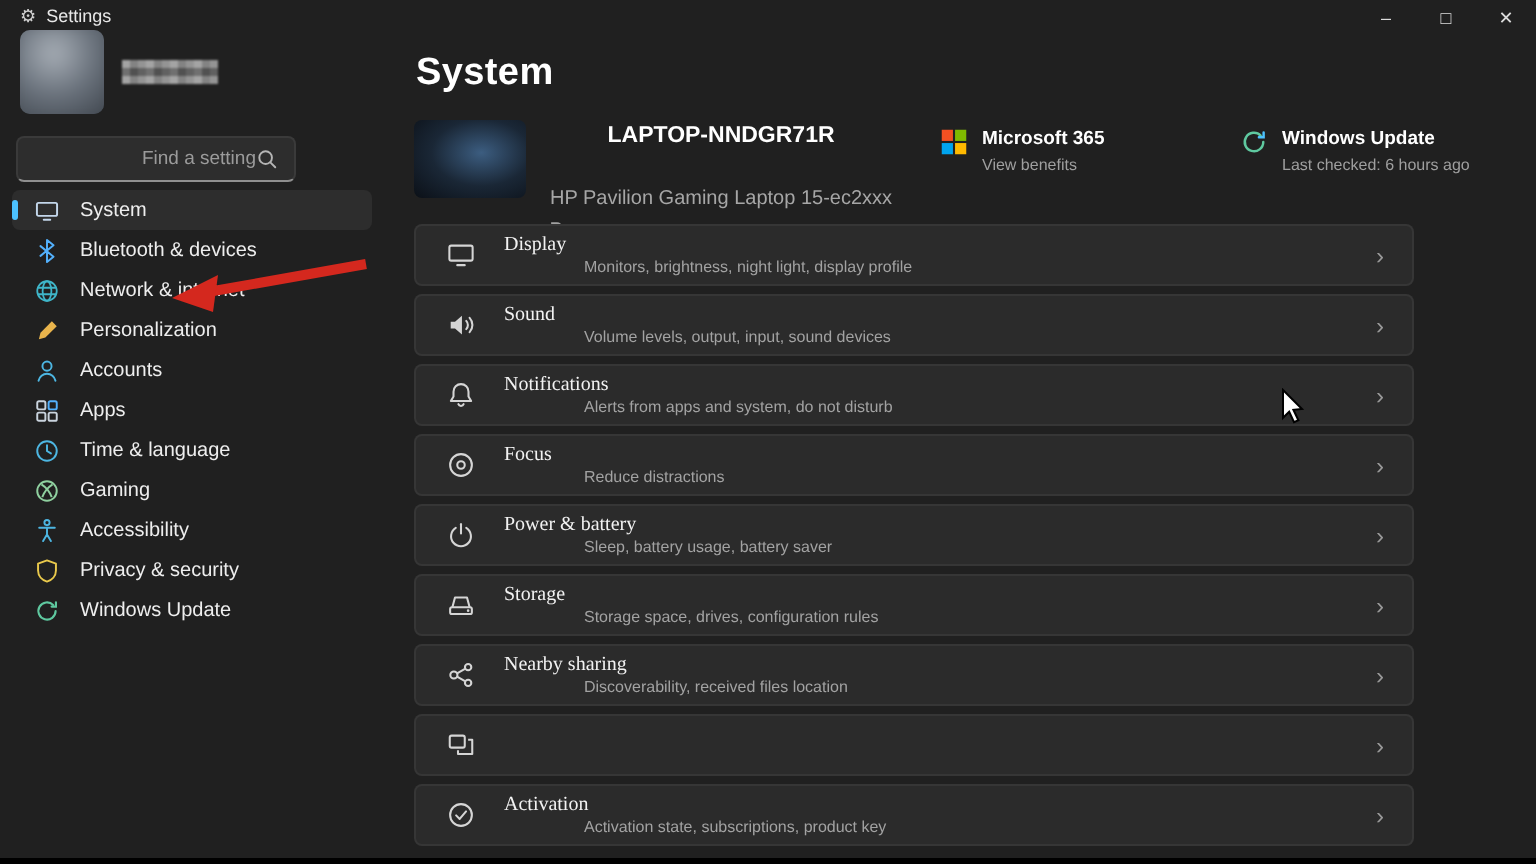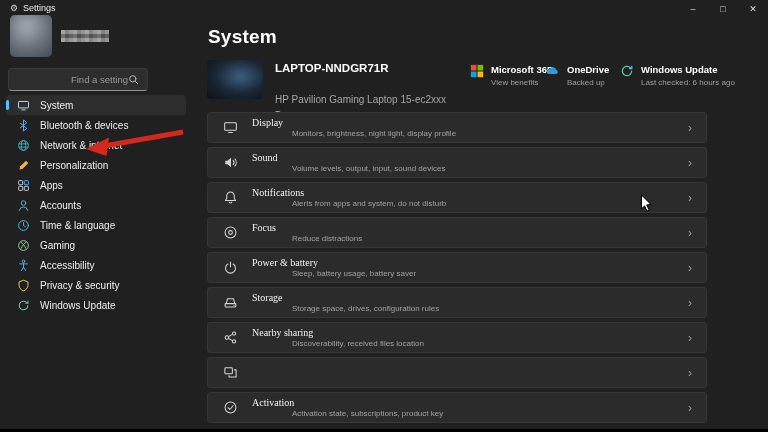--- a/index.html
+++ b/index.html
@@ -33,21 +33,21 @@
     padding:0 10px; font-size:10px; color:#eee; position:relative; cursor:default; }
   .nav-item.selected { background:#2d2d2d; }
   .nav-item.selected::before { content:""; position:absolute; left:0; top:5px; width:3px; height:10px;
     border-radius:2px; background:#4cc2ff; }
   .nav-icon { width:14px; height:14px; display:flex; align-items:center; justify-content:center; }
   
   .page-title { position:absolute; left:208px; top:26px; font-size:19px; font-weight:700; letter-spacing:.2px; }
   .device-card { position:absolute; left:207px; top:60px; display:flex; gap:12px; }
   .thumb { width:56px; height:39px; border-radius:4px;
     background:radial-gradient(ellipse at 60% 42%, #3c5d80 0%, #1a2736 52%, #0b1017 100%); }
-  .dev-name { font-size:11.5px; font-weight:700; margin-top:2px; }
+  .dev-name { font-size:11.5px; font-weight:700; margin-top:2px;text-align:center; }
   .dev-model { font-size:10px; color:#a6a6a6; margin-top:20px; }
   .dev-rename { font-size:8.5px; color:#a0a0a0; margin-top:4px;font-weight:bold; }
   .status-item { position:absolute; top:64px; display:flex; gap:7px; align-items:flex-start; }
   .st-title { font-size:9.5px; font-weight:700; }
   .st-sub { font-size:8px; color:#9f9f9f; margin-top:3px; }
   .rows { position:absolute; left:207px; top:112px; width:500px; display:flex; flex-direction:column; gap:4px; }
   .row { height:31px; background:#2b2b2b; border:1px solid rgba(255,255,255,.055); border-radius:4px;
     display:flex; align-items:center; gap:14px; padding:0 14px; cursor:default; }
   .row-icon { width:16px; height:16px; display:flex; align-items:center; justify-content:center; }
   .row-text { display:flex; flex-direction:column; }
@@ -123,37 +123,37 @@
     <div class="nav-item">
       <span class="nav-icon">
           <svg width="13" height="13" viewBox="0 0 16 16">
             <path d="M3 13l1-4 7-7 3 3-7 7z" fill="#e9b44c"></path>
           </svg>
         </span>
       <span>Personalization</span>
     </div>
     <div class="nav-item">
       <span class="nav-icon">
+          <svg width="13" height="13" viewBox="0 0 16 16" fill="none" stroke="#4db6e2" stroke-width="1.2" stroke-linecap="round">
+            <circle cx="8" cy="5" r="2.8"></circle>
+            <path d="M2.8 14a5.3 5.3 0 0 1 10.4 0"></path>
+          </svg>
+        </span>
+      <span>Accounts</span>
+    </div>
+    <div class="nav-item">
+      <span class="nav-icon">
           <svg width="13" height="13" viewBox="0 0 16 16" fill="none" stroke="#c9d3dd" stroke-width="1.2">
             <rect x="2" y="2" width="5" height="5" rx="1"></rect>
             <rect x="9" y="2" width="5" height="5" rx="1" stroke="#53b1fd"></rect>
             <rect x="2" y="9" width="5" height="5" rx="1"></rect>
             <rect x="9" y="9" width="5" height="5" rx="1"></rect>
           </svg>
         </span>
       <span>Apps</span>
-    </div>
-    <div class="nav-item">
-      <span class="nav-icon">
-          <svg width="13" height="13" viewBox="0 0 16 16" fill="none" stroke="#4db6e2" stroke-width="1.2" stroke-linecap="round">
-            <circle cx="8" cy="5" r="2.8"></circle>
-            <path d="M2.8 14a5.3 5.3 0 0 1 10.4 0"></path>
-          </svg>
-        </span>
-      <span>Accounts</span>
     </div>
     <div class="nav-item">
       <span class="nav-icon">
           <svg width="13" height="13" viewBox="0 0 16 16" fill="none" stroke="#4db6e2" stroke-width="1.2" stroke-linecap="round">
             <circle cx="8" cy="8" r="6"></circle>
             <path d="M8 4.5V8l2.4 1.5"></path>
           </svg>
         </span>
       <span>Time &amp; language</span>
     </div>
@@ -212,31 +212,20 @@
           <rect x="8.6" y="1" width="6.4" height="6.4" fill="#7fba00"></rect>
           <rect x="1" y="8.6" width="6.4" height="6.4" fill="#00a4ef"></rect>
           <rect x="8.6" y="8.6" width="6.4" height="6.4" fill="#ffb900"></rect>
         </svg>
       </span>
     <span>
       <div class="st-title">Microsoft 365</div>
       <div class="st-sub">View benefits</div>
     </span>
   </div>
-  <div class="status-item" style="left:545px;">
-    <span>
-        <svg width="15" height="14" viewBox="0 0 16 16">
-          <path d="M4.2 11.5h7.7a2.3 2.3 0 0 0 .4-4.55A3.9 3.9 0 0 0 5 5.6a2.95 2.95 0 0 0-.8 5.9z" fill="#2f9bdf"></path>
-        </svg>
-      </span>
-    <span>
-      <div class="st-title">OneDrive</div>
-      <div class="st-sub">Backed up</div>
-    </span>
-  </div>
   <div class="status-item" style="left:620px;">
     <span>
         <svg width="14" height="14" viewBox="0 0 16 16" fill="none" stroke="#5fc9a0" stroke-width="1.4" stroke-linecap="round">
           <path d="M13.3 8a5.3 5.3 0 1 1-1.5-3.7"></path>
           <path d="M13.5 2.6v2.7h-2.7" stroke="#4cc2ff"></path>
         </svg>
       </span>
     <span>
       <div class="st-title">Windows Update</div>
       <div class="st-sub">Last checked: 6 hours ago</div>

